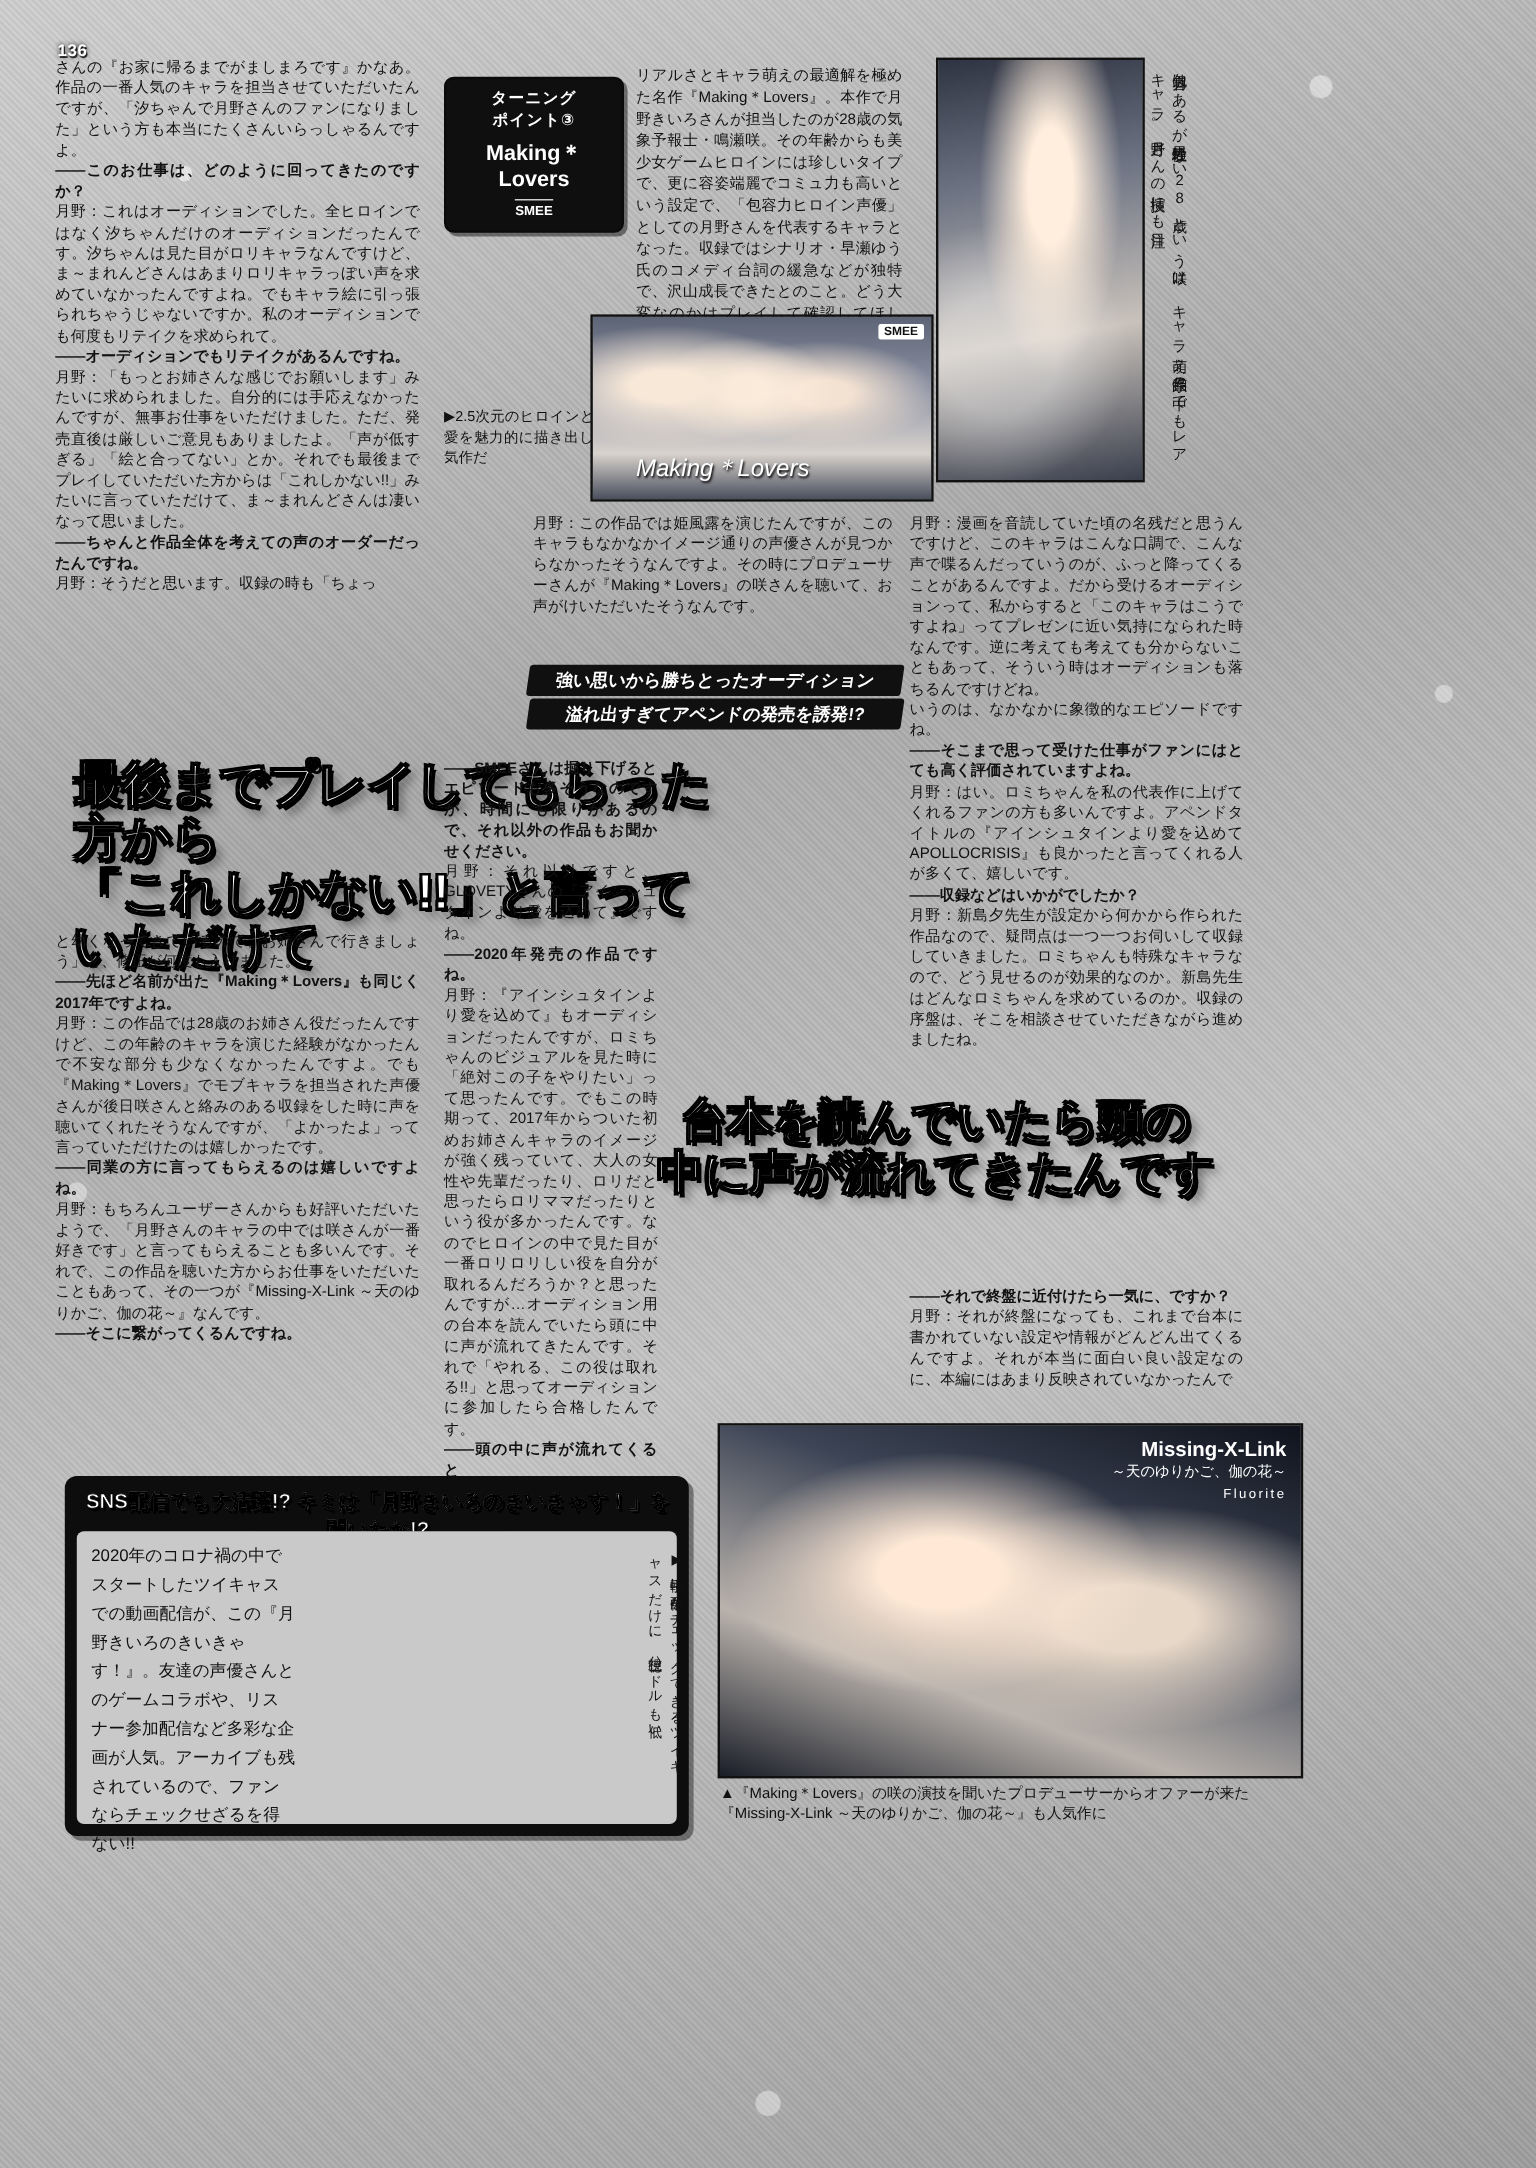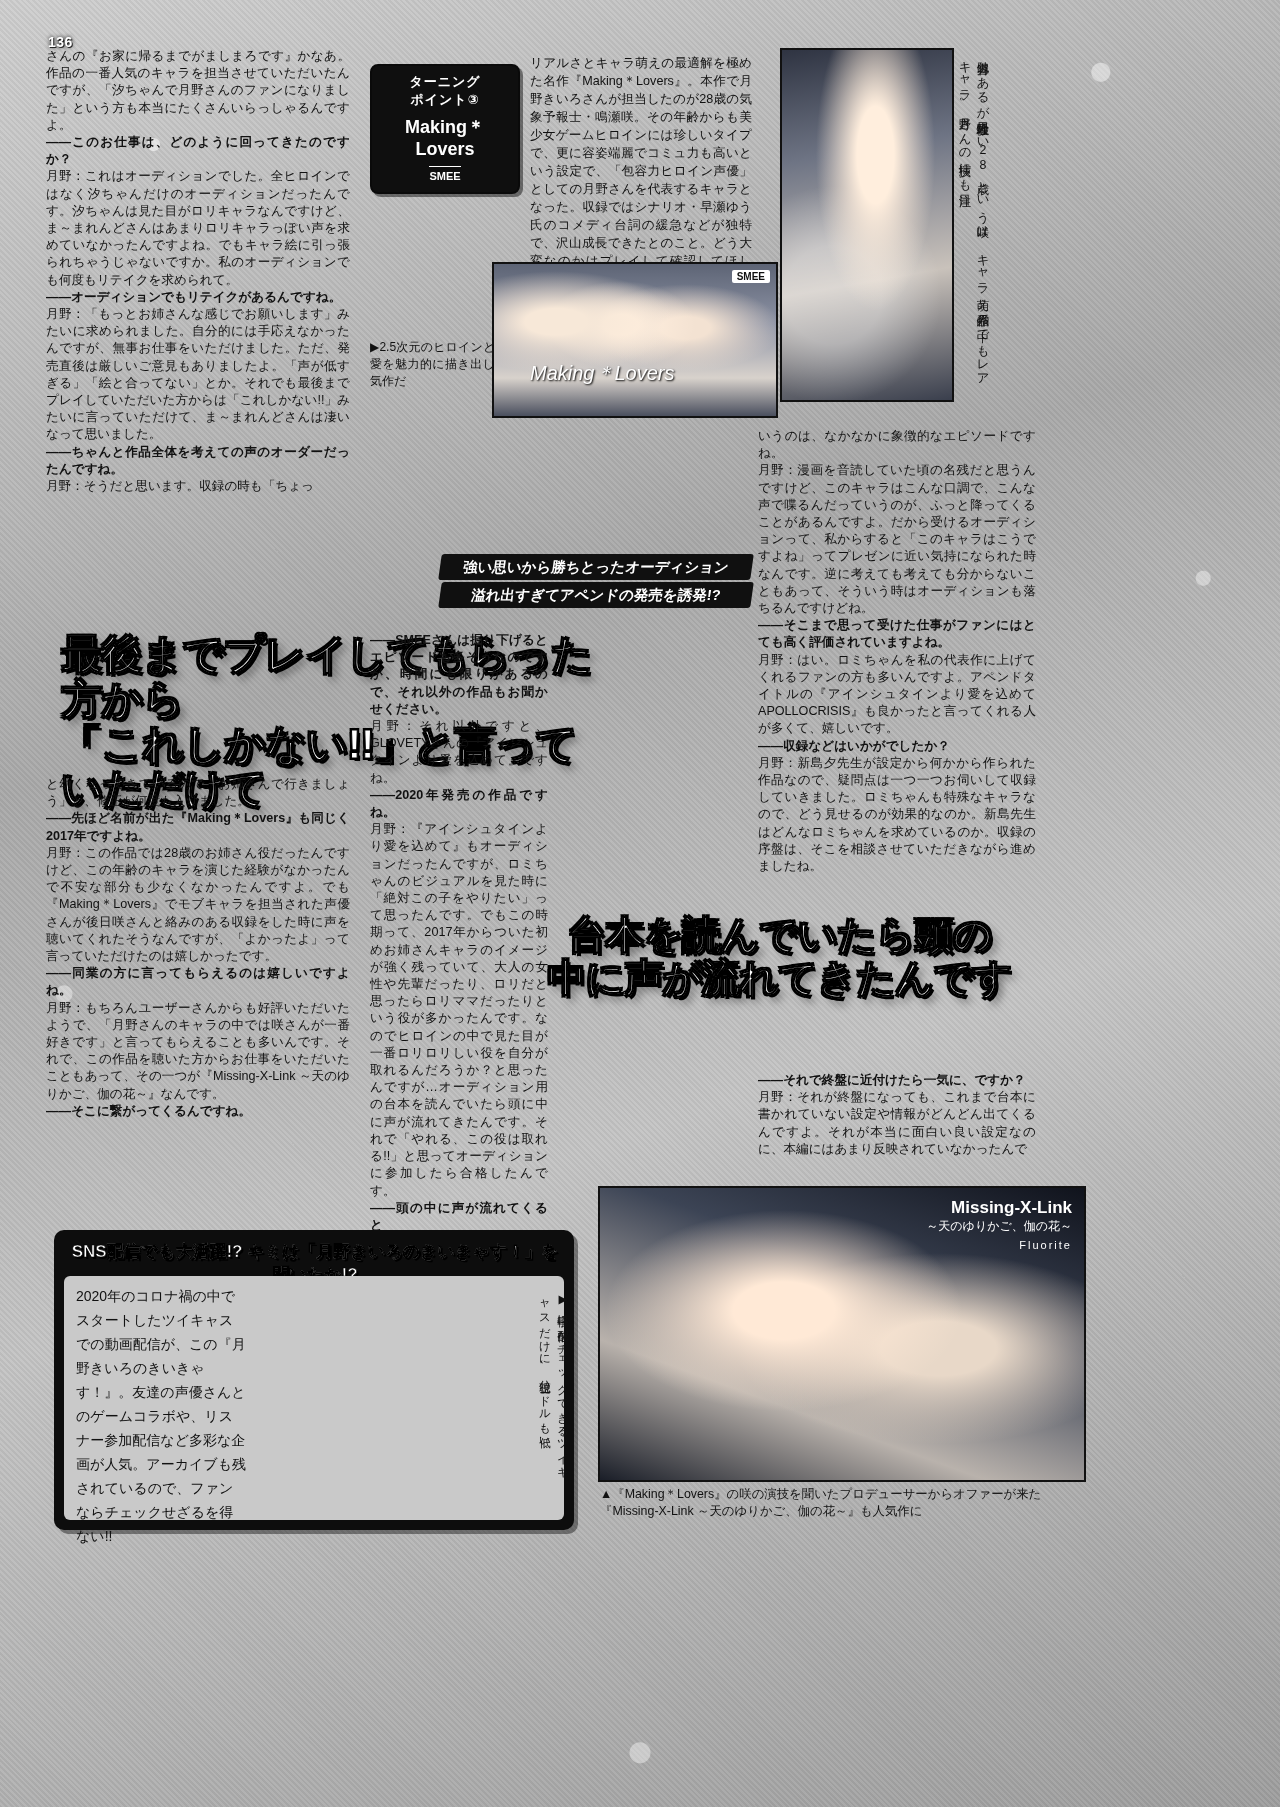--- a/index.html
+++ b/index.html
@@ -160,24 +160,27 @@
     <p>リアルさとキャラ萌えの最適解を極めた名作『Making＊Lovers』。本作で月野きいろさんが担当したのが28歳の気象予報士・鳴瀬咲。その年齢からも美少女ゲームヒロインには珍しいタイプで、更に容姿端麗でコミュ力も高いという設定で、「包容力ヒロイン声優」としての月野さんを代表するキャラとなった。収録ではシナリオ・早瀬ゆう氏のコメディ台詞の緩急などが独特で、沢山成長できたとのこと。どう大変なのかはプレイして確認してほしい。</p>
   </div>
   <div class="col" style="left:330px;top:305px;width:150px;font-size:12px;line-height:17px;">
     <p>▶2.5次元のヒロインとの恋愛を魅力的に描き出した人気作だ</p>
   </div>
 
   <div class="imgbox art2" style="left:740px;top:14px;width:170px;height:350px;border:2px solid #111;"></div>
   <div class="vtext" style="position:absolute;left:916px;top:18px;height:330px;">包容力はあるが男性経験ない28歳という咲は、キャラ萌え系作品の中でもレアキャラ。月野さんの演技にも注目</div>
 
   <div class="imgbox art1" style="left:452px;top:228px;width:282px;height:152px;border:2px solid #111;">
-    <div class="cap" style="left:36px;top:96px;font-size:20px;font-style:italic;color:#fff;text-shadow:1px 1px 2px #000;">Making＊Lovers</div>
+    <div class="cap" style="left:36px;top:113px;font-size:20px;font-style:italic;color:#fff;text-shadow:1px 1px 2px #000;">Making＊Lovers</div>
     <div class="cap" style="right:6px;top:6px;font-size:10px;background:#fff;color:#111;padding:1px 5px;border-radius:2px;font-weight:bold;">SMEE</div>
   </div>
 
+  <div class="col" style="left:404px;top:394px;width:300px;">
+    <p>月野：この作品では姫風露を演じたんですが、このキャラもなかなかイメージ通りの声優さんが見つからなかったそうなんですよ。その時にプロデューサーさんが『Making＊Lovers』の咲さんを聴いて、お声がけいただいたそうなんです。</p>
+  </div>
 
   <div style="position:absolute;left:400px;top:520px;width:312px;height:58px;">
     <div class="ribbon" style="left:0;top:0;width:312px;height:26px;font-size:14.5px;transform:skewX(-8deg);">強い思いから勝ちとったオーディション</div>
     <div class="ribbon" style="left:0;top:28px;width:312px;height:26px;font-size:14.5px;transform:skewX(-8deg);">溢れ出すぎてアペンドの発売を誘発!?</div>
   </div>
 
   <div class="bigtitle" style="left:22px;top:598px;width:552px;font-size:40px;">
     <div>最後までプレイしてもらった方から</div>
     <div>「これしかない!!」と言っていただけて</div>
   </div>
@@ -193,22 +196,22 @@
 
   <div class="col" style="left:330px;top:598px;width:178px;">
     <p class="q">――SMEEさんは掘り下げるとエピソードも多そうなのですが、時間にも限りがあるので、それ以外の作品もお聞かせください。</p>
     <p>月野：それ以外ですと、GLOVETYさんの『アインシュタインより愛を込めて』ですね。</p>
     <p class="q">――2020年発売の作品ですね。</p>
     <p>月野：『アインシュタインより愛を込めて』もオーディションだったんですが、ロミちゃんのビジュアルを見た時に「絶対この子をやりたい」って思ったんです。でもこの時期って、2017年からついた初めお姉さんキャラのイメージが強く残っていて、大人の女性や先輩だったり、ロリだと思ったらロリママだったりという役が多かったんです。なのでヒロインの中で見た目が一番ロリロリしい役を自分が取れるんだろうか？と思ったんですが…オーディション用の台本を読んでいたら頭に中に声が流れてきたんです。それで「やれる、この役は取れる!!」と思ってオーディションに参加したら合格したんです。</p>
     <p class="q">――頭の中に声が流れてくると</p>
   </div>
 
   <div class="col" style="left:718px;top:394px;width:278px;">
+    <p>月野：漫画を音読していた頃の名残だと思うんですけど、このキャラはこんな口調で、こんな声で喋るんだっていうのが、ふっと降ってくることがあるんですよ。だから受けるオーディションって、私からすると「このキャラはこうですよね」ってプレゼンに近い気持になられた時なんです。逆に考えても考えても分からないこともあって、そういう時はオーディションも落ちるんですけどね。</p>
     <p>いうのは、なかなかに象徴的なエピソードですね。</p>
-    <p>月野：漫画を音読していた頃の名残だと思うんですけど、このキャラはこんな口調で、こんな声で喋るんだっていうのが、ふっと降ってくることがあるんですよ。だから受けるオーディションって、私からすると「このキャラはこうですよね」ってプレゼンに近い気持になられた時なんです。逆に考えても考えても分からないこともあって、そういう時はオーディションも落ちるんですけどね。</p>
     <p class="q">――そこまで思って受けた仕事がファンにはとても高く評価されていますよね。</p>
     <p>月野：はい。ロミちゃんを私の代表作に上げてくれるファンの方も多いんですよ。アペンドタイトルの『アインシュタインより愛を込めてAPOLLOCRISIS』も良かったと言ってくれる人が多くて、嬉しいです。</p>
     <p class="q">――収録などはいかがでしたか？</p>
     <p>月野：新島夕先生が設定から何かから作られた作品なので、疑問点は一つ一つお伺いして収録していきました。ロミちゃんも特殊なキャラなので、どう見せるのが効果的なのか。新島先生はどんなロミちゃんを求めているのか。収録の序盤は、そこを相談させていただきながら進めましたね。</p>
   </div>
 
   <div class="bigtitle" style="left:480px;top:880px;width:520px;font-size:38px;text-align:center;">
     <div>台本を読んでいたら頭の</div>
     <div>中に声が流れてきたんです</div>
   </div>

